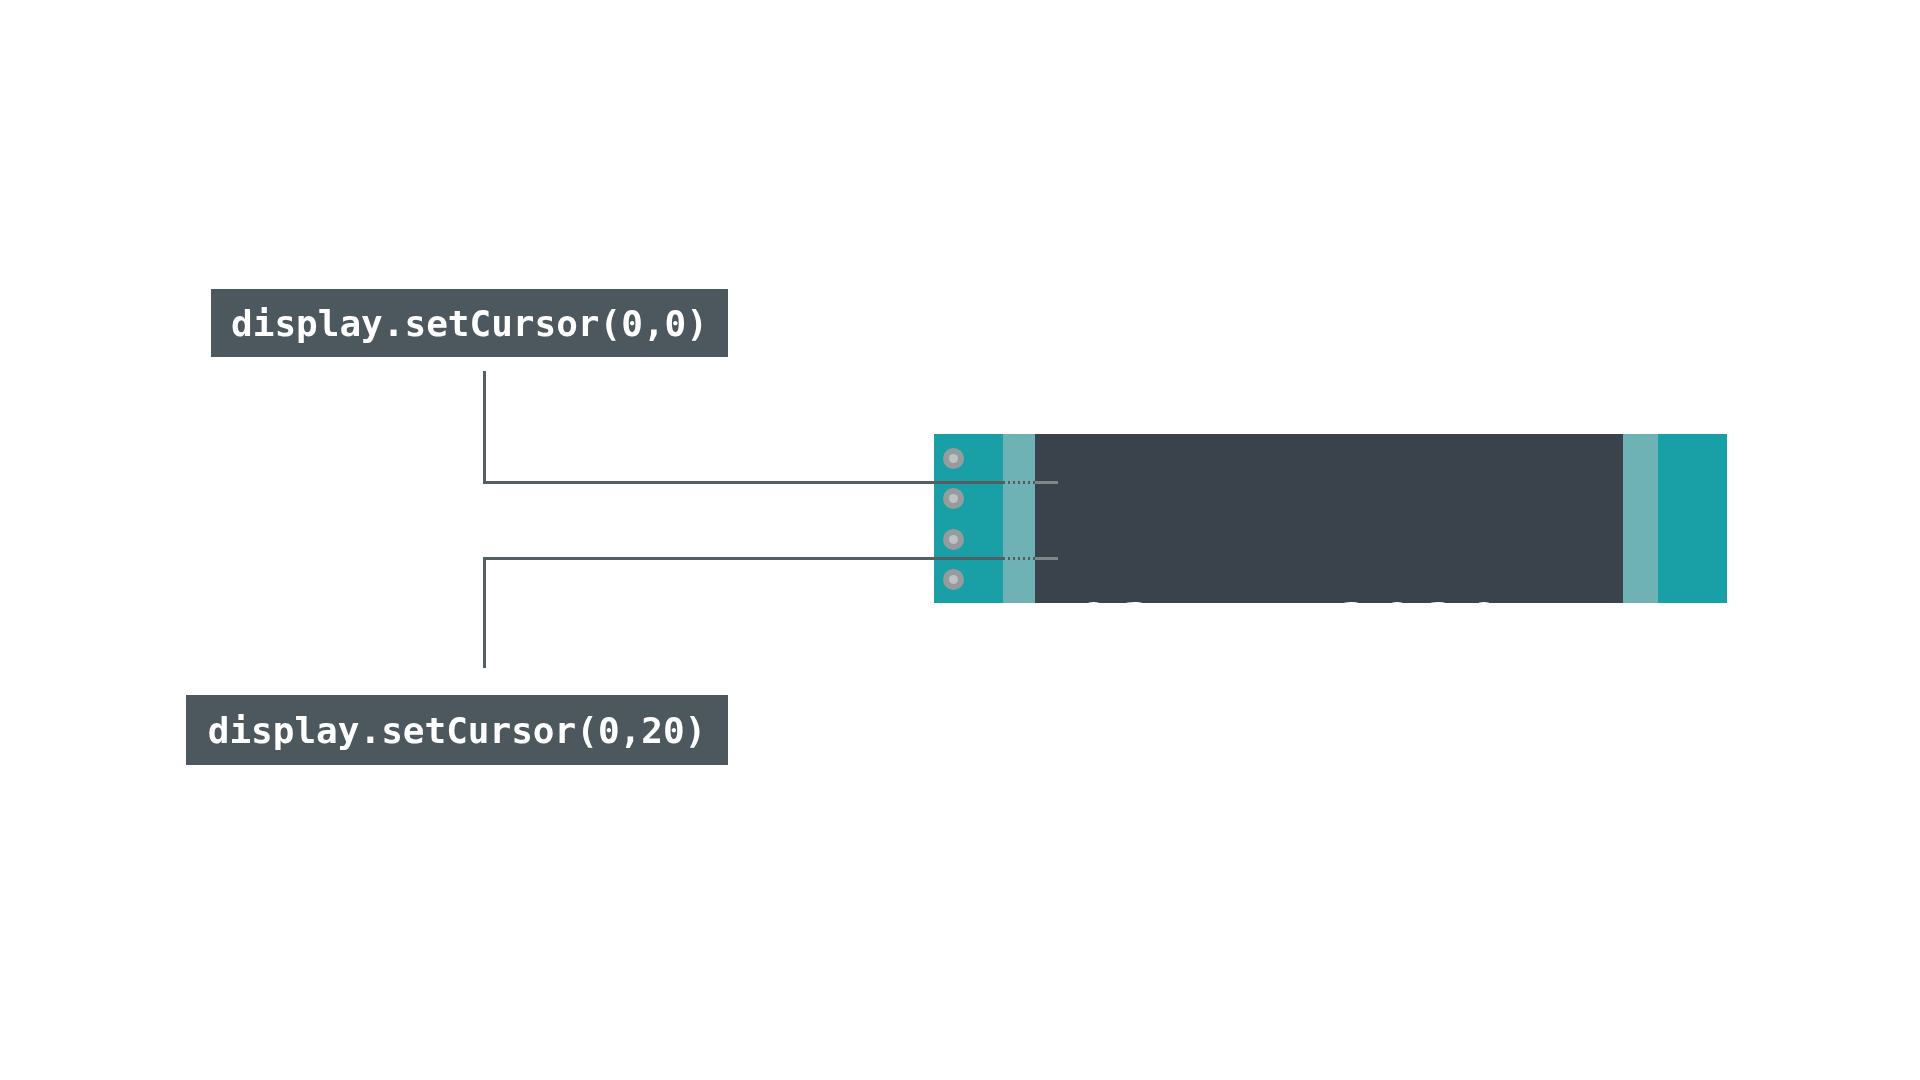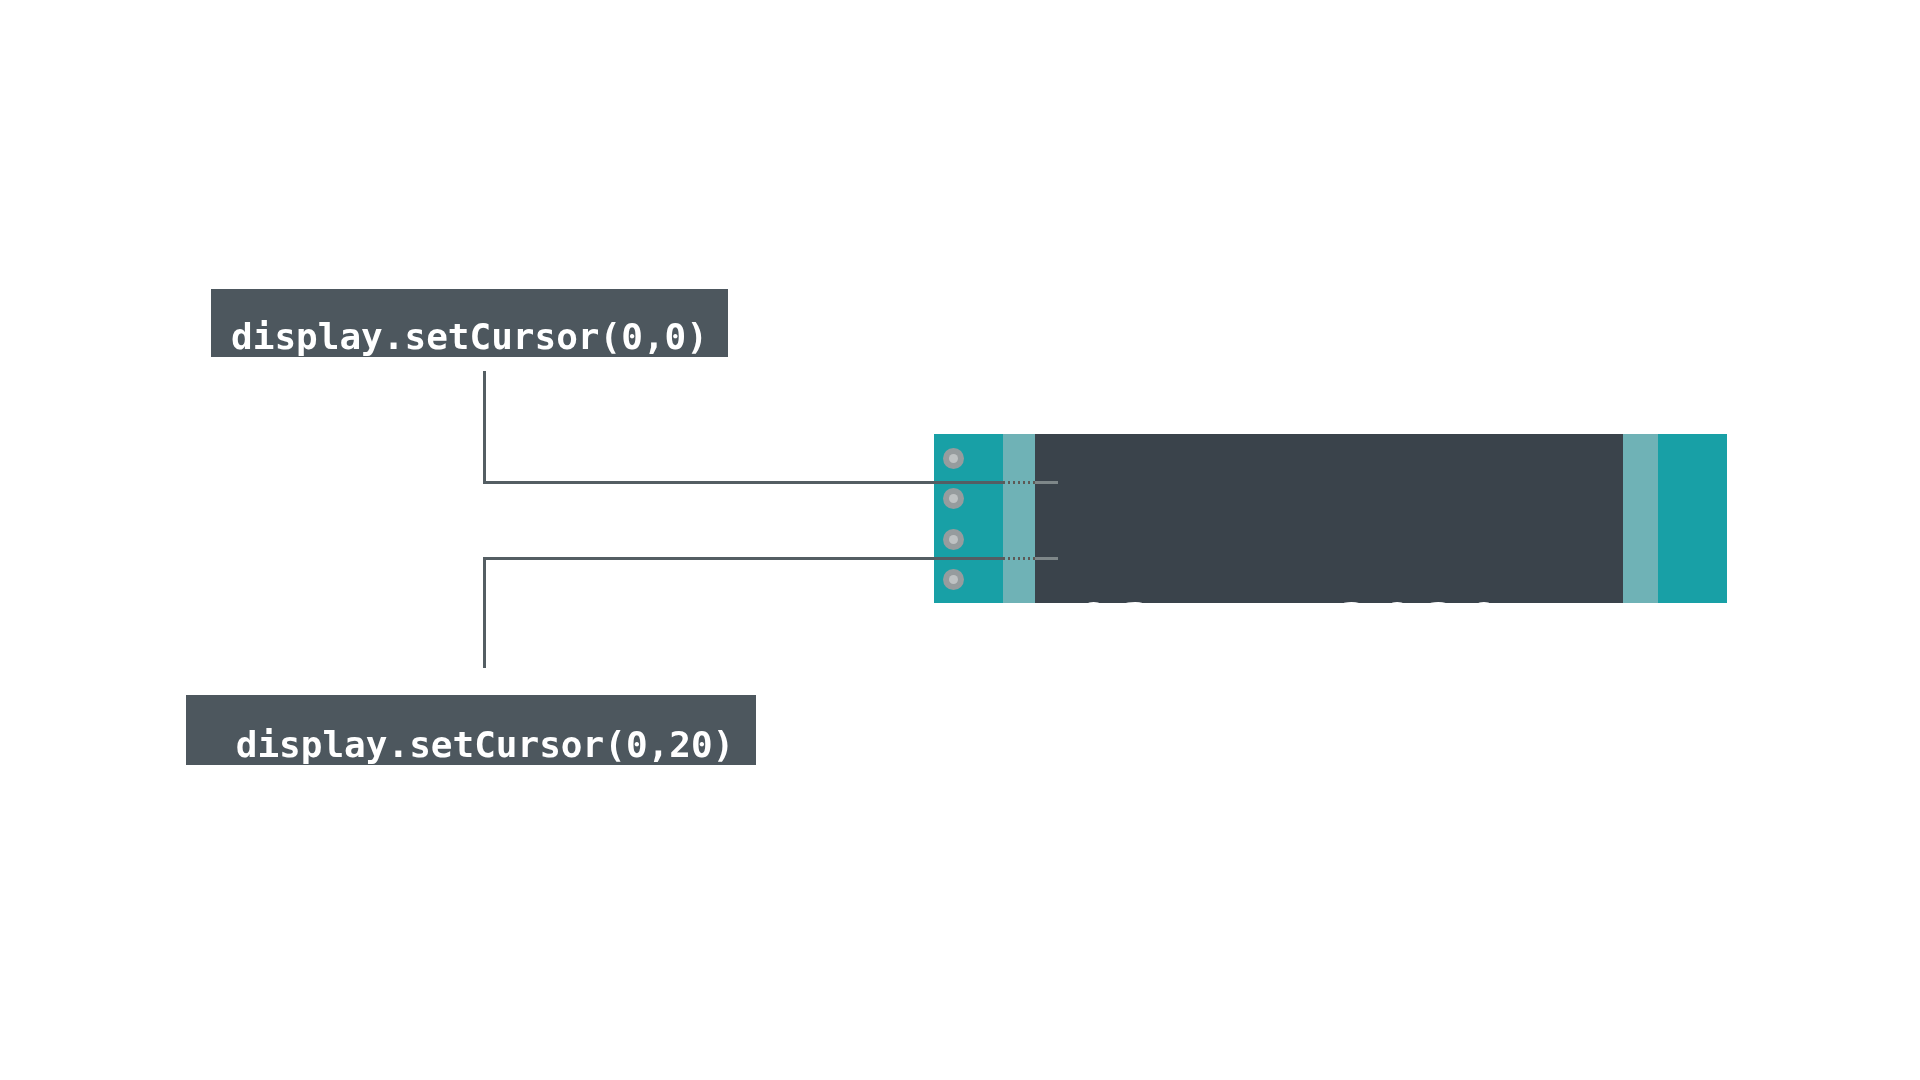--- a/index.html
+++ b/index.html
@@ -2,26 +2,26 @@
 <html style="--teal: #18A0A6; --light_teal: #6FB2B6; --screen_dark: #3A434B; --label_bg: #4D575E; --connector: #545E63; --connector_dots: #5D5A56; --connector_on_dark: #7E8789; --pin_outer: #969C9E; --pin_inner: #BEC2C3; --text: #FFFFFF;"><head>
 <meta charset="utf-8">
 <style>
   html,body{margin:0;padding:0;background:#ffffff;}
   .canvas{
     position:relative;width:1920px;height:1080px;background:#ffffff;
     font-family:"DejaVu Sans Mono","Liberation Mono",monospace;overflow:hidden;
   }
   
   .code-label{
-    position:absolute;display:flex;align-items:flex-end;justify-content:center;
+    position:absolute;display:flex;align-items:center;justify-content:center;
     background:var(--label_bg,#4D575E);color:var(--text,#ffffff);
     font-weight:bold;font-size:36px;white-space:pre;z-index:3;
   }
   #label-0{left:211px;top:289px;width:517px;height:68px;}
-  #label-1{left:186px;top:695px;width:542px;height:70px;padding-left:28px;}
+  #label-1{left:186px;top:695px;width:542px;height:70px;}
   
   .line{position:absolute;background:var(--connector,#545E63);z-index:2;}
   #vline-1{left:483px;top:371px;width:3px;height:113px;}
   #hline-1{left:483px;top:481px;width:520px;height:3px;}
   #hline-1-dots{left:1003px;top:481px;width:32px;height:3px;background:repeating-linear-gradient(90deg,var(--connector_dots,#5D5A56) 0 2px,transparent 2px 5px);}
   #hline-1-end{left:1035px;top:481px;width:23px;height:3px;background:var(--connector_on_dark,#7E8789);}
   #vline-2{left:483px;top:557px;width:3px;height:111px;}
   #hline-2{left:483px;top:557px;width:520px;height:3px;}
   #hline-2-dots{left:1003px;top:557px;width:32px;height:3px;background:repeating-linear-gradient(90deg,var(--connector_dots,#5D5A56) 0 2px,transparent 2px 5px);}
   #hline-2-end{left:1035px;top:557px;width:23px;height:3px;background:var(--connector_on_dark,#7E8789);}

